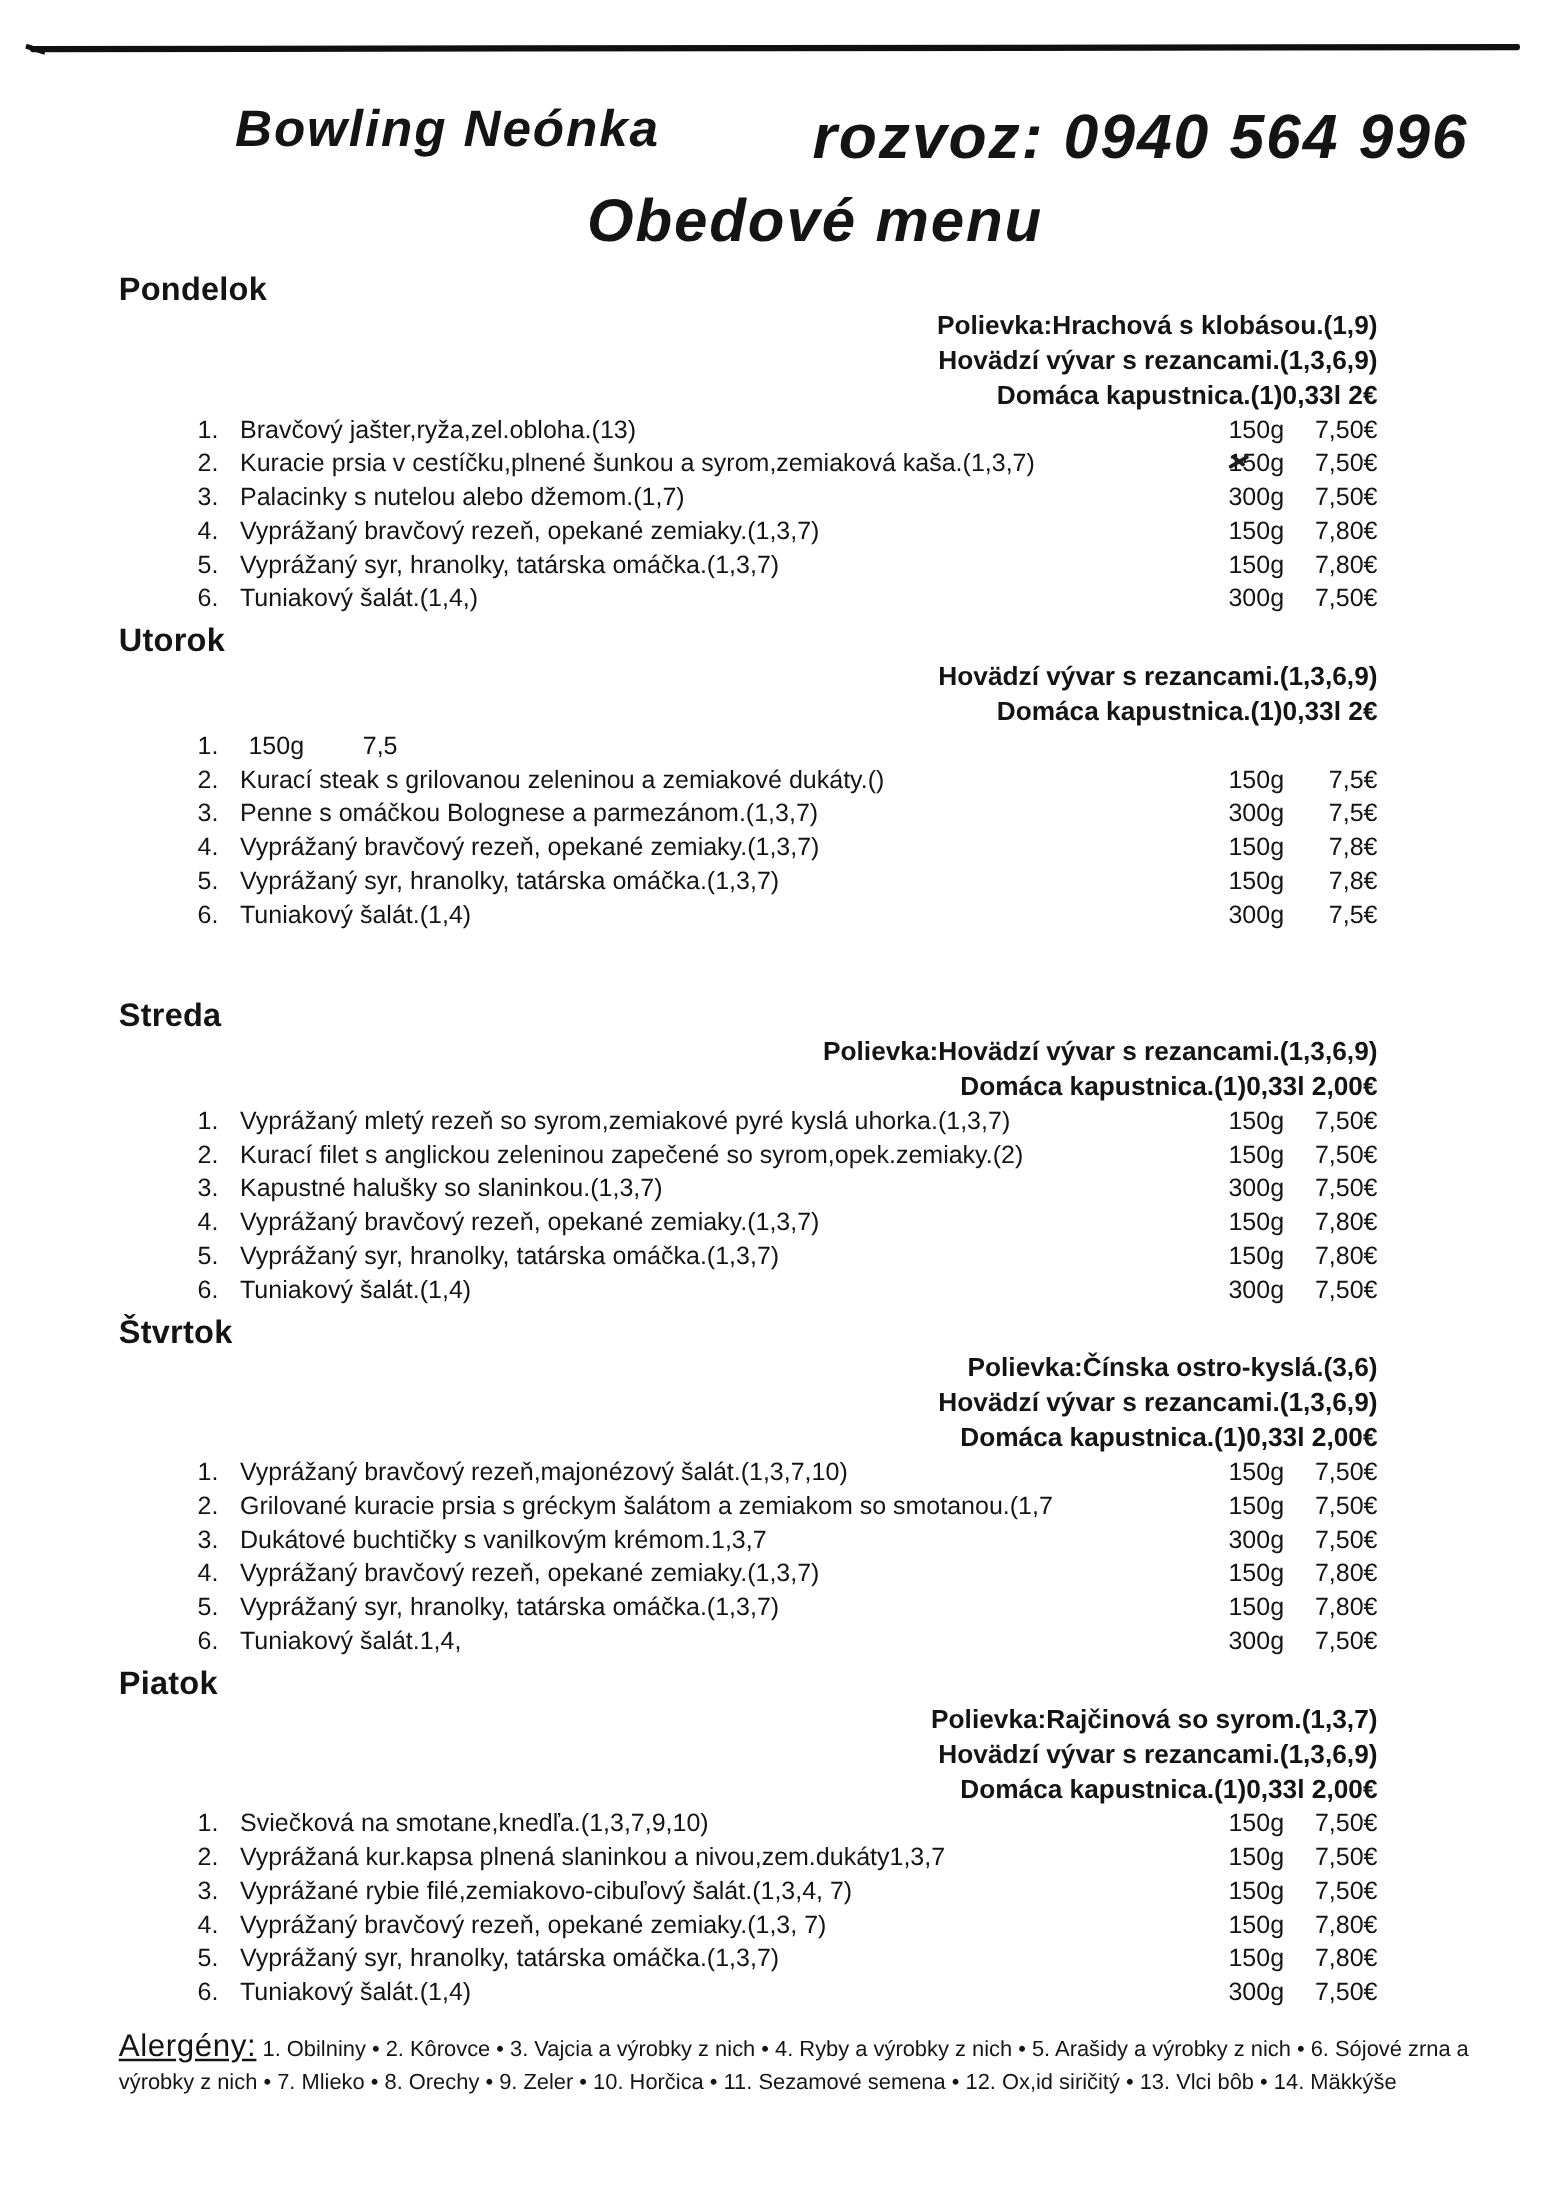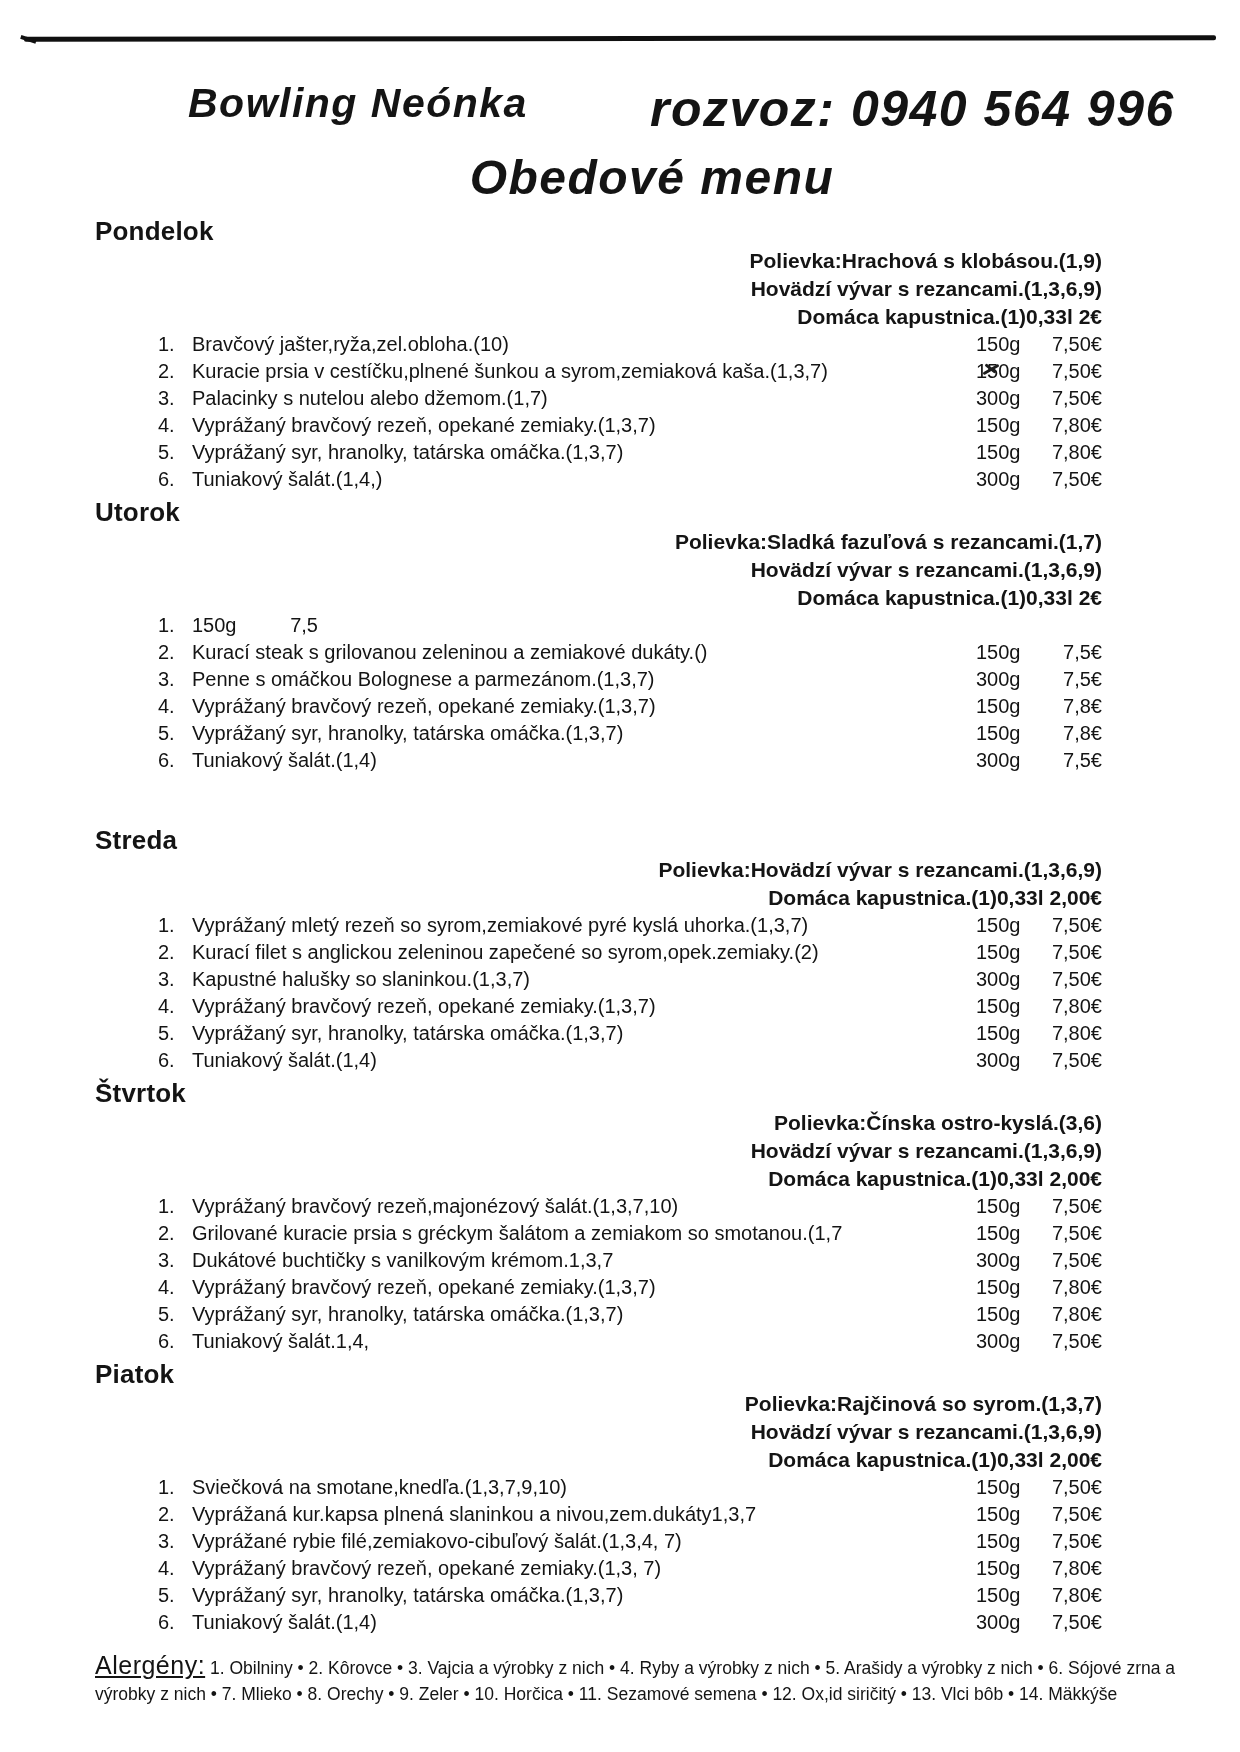--- a/index.html
+++ b/index.html
@@ -30,21 +30,21 @@
   .day-section{margin-top:3px;}
   .menu-days section:nth-of-type(3){margin-top:50px;}
   .day-title{font-size:26px;font-weight:700;line-height:32px;letter-spacing:0.2px;}
   .soup-line{display:flex;justify-content:flex-end;align-items:baseline;
     font-size:21px;font-weight:700;line-height:28px;margin-left:46px;}
   .soup-indent .soup-name{padding-left:97px;}
   .soup-price{font-size:21px;font-weight:700;white-space:nowrap;}
   .item-row{display:flex;align-items:baseline;font-size:20px;line-height:27px;}
   .num{flex:none;width:34px;margin-left:63px;}
   .iname{flex:1;padding-right:10px;}
-  .portion{flex:none;width:58px;text-align:left;position:relative;white-space:nowrap;}
+  .portion{flex:none;width:58px;text-align:center;position:relative;white-space:nowrap;}
   .iprice{flex:none;width:68px;text-align:right;white-space:nowrap;}
   .scribble{position:absolute;left:6px;top:2px;width:20px;height:18px;pointer-events:none;}
   .scribble::before{content:"";position:absolute;left:0;top:8px;width:18px;height:3px;
     background:#1c1c1c;transform:rotate(-30deg);border-radius:2px;}
   .scribble::after{content:"";position:absolute;left:2px;top:7px;width:13px;height:3px;
     background:#1c1c1c;transform:rotate(38deg);border-radius:2px;}
   .footer{margin:16px 0 0 0;padding:0 60px 0 95px;font-size:17.5px;line-height:26px;}
   .alg-label{font-size:25px;letter-spacing:0.5px;text-decoration:underline;}
 </style>
 </head>
@@ -67,21 +67,21 @@
         </div>
         <div class="soup-line soup-indent">
           <span class="soup-name">Hovädzí vývar s rezancami.(1,3,6,9)</span>
         </div>
         <div class="soup-line soup-indent">
           <span class="soup-name">Domáca kapustnica.(1)</span>
           <span class="soup-price">0,33l 2€</span>
         </div>
         <div class="item-row">
           <span class="num">1.</span>
-          <span class="iname">Bravčový jašter,ryža,zel.obloha.(10)</span>
+          <span class="iname">Bravčový jašter,ryža,zel.obloha.(13)</span>
           <span class="portion"><span>150g</span></span>
           <span class="iprice">7,50€</span>
         </div>
         <div class="item-row">
           <span class="num">2.</span>
           <span class="iname">Kuracie prsia v cestíčku,plnené šunkou a syrom,zemiaková kaša.(1,3,7)</span>
           <span class="portion"><span>150g</span><span class="scribble"></span></span>
           <span class="iprice">7,50€</span>
         </div>
         <div class="item-row">
@@ -104,23 +104,20 @@
         </div>
         <div class="item-row">
           <span class="num">6.</span>
           <span class="iname">Tuniakový šalát.(1,4,)</span>
           <span class="portion"><span>300g</span></span>
           <span class="iprice">7,50€</span>
         </div>
       </section>
       <section class="day-section">
         <div class="day-title">Utorok</div>
-        <div class="soup-line">
-          <span class="soup-name">Polievka:Sladká fazuľová s rezancami.(1,7)</span>
-        </div>
         <div class="soup-line soup-indent">
           <span class="soup-name">Hovädzí vývar s rezancami.(1,3,6,9)</span>
         </div>
         <div class="soup-line soup-indent">
           <span class="soup-name">Domáca kapustnica.(1)</span>
           <span class="soup-price">0,33l 2€</span>
         </div>
         <div class="item-row">
           <span class="num">1.</span>
           <span class="portion"><span>150g</span></span>

